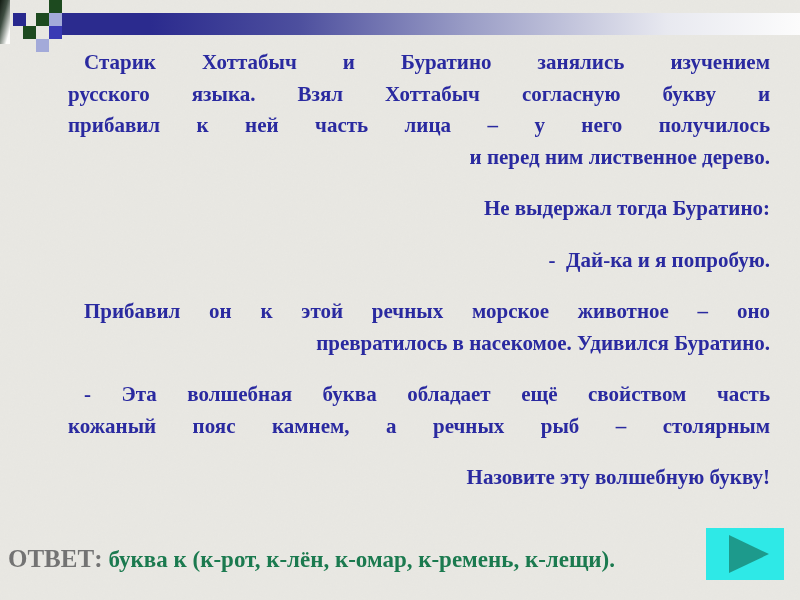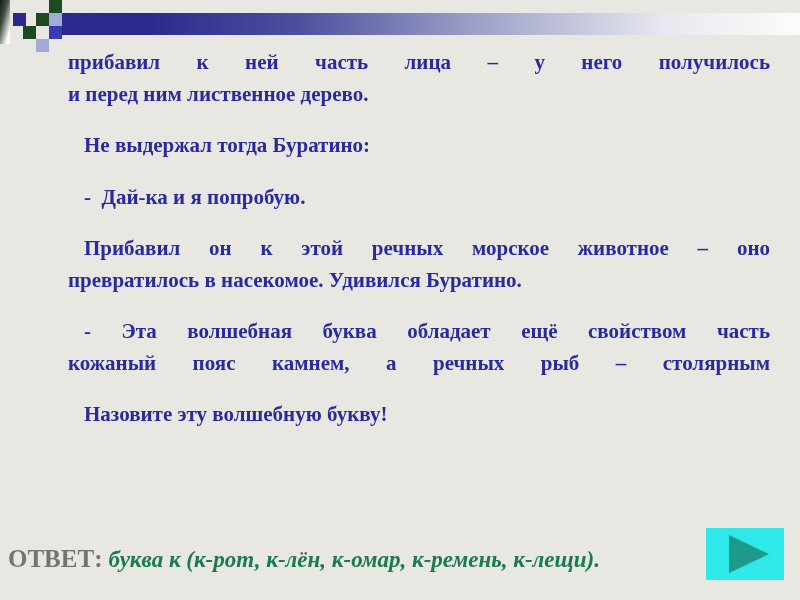--- a/index.html
+++ b/index.html
@@ -40,39 +40,38 @@
     left: 68px; top: 47px;
     width: 702px;
     color: #2a2aa0;
     font-size: 21px;
     font-weight: bold;
     line-height: 31.5px;
   }
   .para { margin: 0; }
   .para + .para { margin-top: 20px; }
   .line.just { text-align: justify; text-align-last: justify; }
-  .line.last { text-align: left; }
+  .line.last { text-align: right; }
   .line.indent { text-indent: 16px; }
   
   .answer-row {
     position: absolute;
     left: 8px; top: 545px;
     width: 690px;
     white-space: nowrap;
   }
   .answer-label {
     color: #737373;
     font-size: 25px;
     font-weight: bold;
   }
   .answer-text {
     color: #1b7a4f;
     font-size: 23px;
     font-weight: bold;
-    font-style: italic;
     margin-left: 6px;
   }
   
   .play-btn {
     position: absolute;
     left: 706px; top: 528px;
     width: 78px; height: 52px;
     background: #2ee9e7;
     display: flex;
     align-items: center;
@@ -107,20 +106,22 @@
       <div class="decor-square" style="left: 13px; top: 13px; width: 13px; height: 13px; background: rgb(40, 40, 142);"></div>
       <div class="decor-square" style="left: 36px; top: 13px; width: 13px; height: 13px; background: rgb(29, 74, 31);"></div>
       <div class="decor-square" style="left: 49px; top: 13px; width: 13px; height: 13px; background: rgb(163, 170, 217);"></div>
       <div class="decor-square" style="left: 23px; top: 26px; width: 13px; height: 13px; background: rgb(29, 74, 31);"></div>
       <div class="decor-square" style="left: 49px; top: 26px; width: 13px; height: 13px; background: rgb(58, 58, 180);"></div>
       <div class="decor-square" style="left: 36px; top: 39px; width: 13px; height: 13px; background: rgb(163, 170, 217);"></div>
     </div>
 
   <div class="text-block">
     <div class="para">
+      <div class="line just indent">Старик Хоттабыч и Буратино занялись изучением</div>
+      <div class="line just">русского языка. Взял Хоттабыч согласную букву и</div>
       <div class="line just">прибавил к ней часть лица – у него получилось</div>
       <div class="line last">и перед ним лиственное дерево.</div>
     </div>
     <div class="para">
       <div class="line last indent">Не выдержал тогда Буратино:</div>
     </div>
     <div class="para">
       <div class="line last indent">-&nbsp; Дай-ка и я попробую.</div>
     </div>
     <div class="para">

